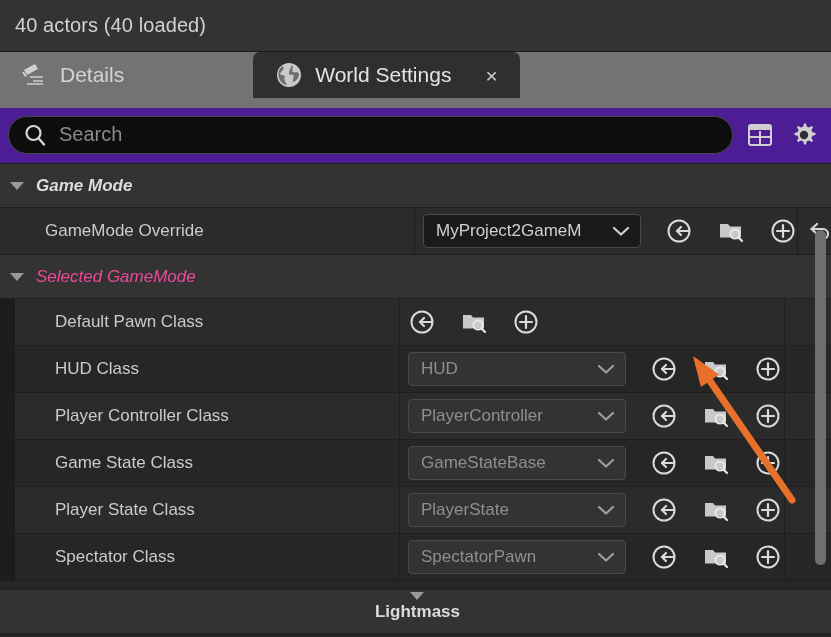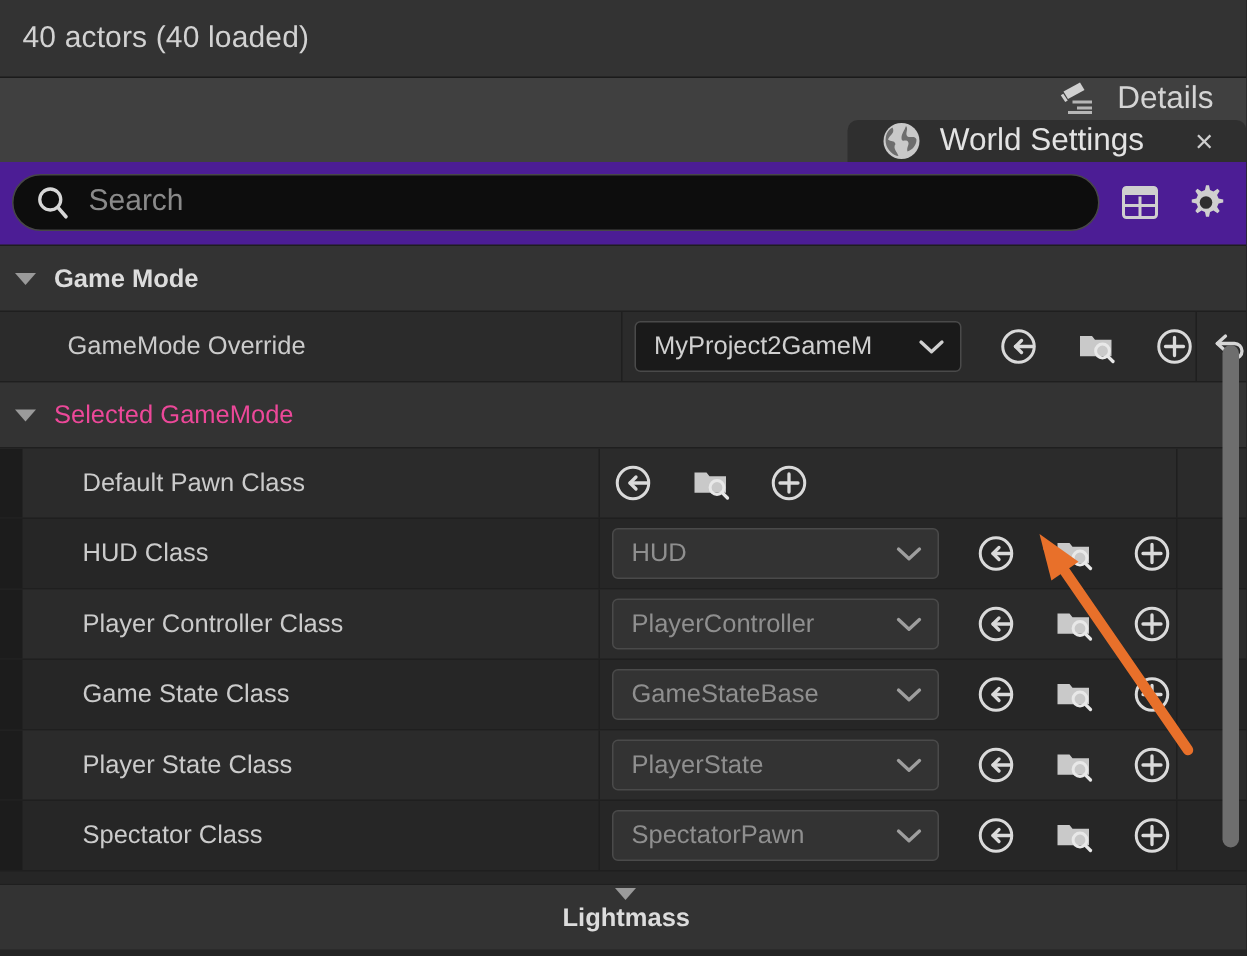--- a/index.html
+++ b/index.html
@@ -20,24 +20,23 @@
   }
   #status-bar .label {
     color: #d2d2d2;
     font-size: 20px;
     letter-spacing: .1px;
   }
 
   
   #tab-strip {
     height: 56px;
-    background: #404040;
-    display: flex; align-items: flex-end;
+    background: #737373;
+    display: flex; 
     position: relative;
-    flex-direction: column;
   }
   .tab {
     height: 46px;
     display: flex; align-items: center;
     gap: 12px;
     padding: 0 22px;
     cursor: pointer;
     position: relative;
   }
   .tab.inactive { background: transparent; }
@@ -108,20 +107,21 @@
   }
   .section-row .tri {
     width: 30px; display:flex; align-items:center; justify-content:center;
     margin-left: 2px;
   }
   .section-row .sec-label {
     color: #dcdcdc;
     font-size: 17px;
     font-weight: bold;
     margin-left: 4px;
+    font-style: italic;
   }
   .prop-row {
     height: 47px;
     display: flex; align-items: stretch;
     border-bottom: 1px solid #1f1f1f;
     background: #2b2b2b;
   }
   .prop-row.alt { background: #262626; }
   .gutter {
     width: 15px;

